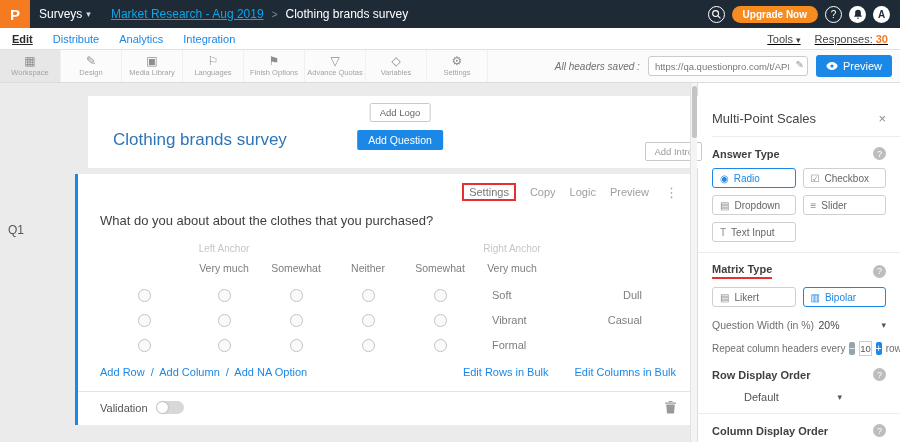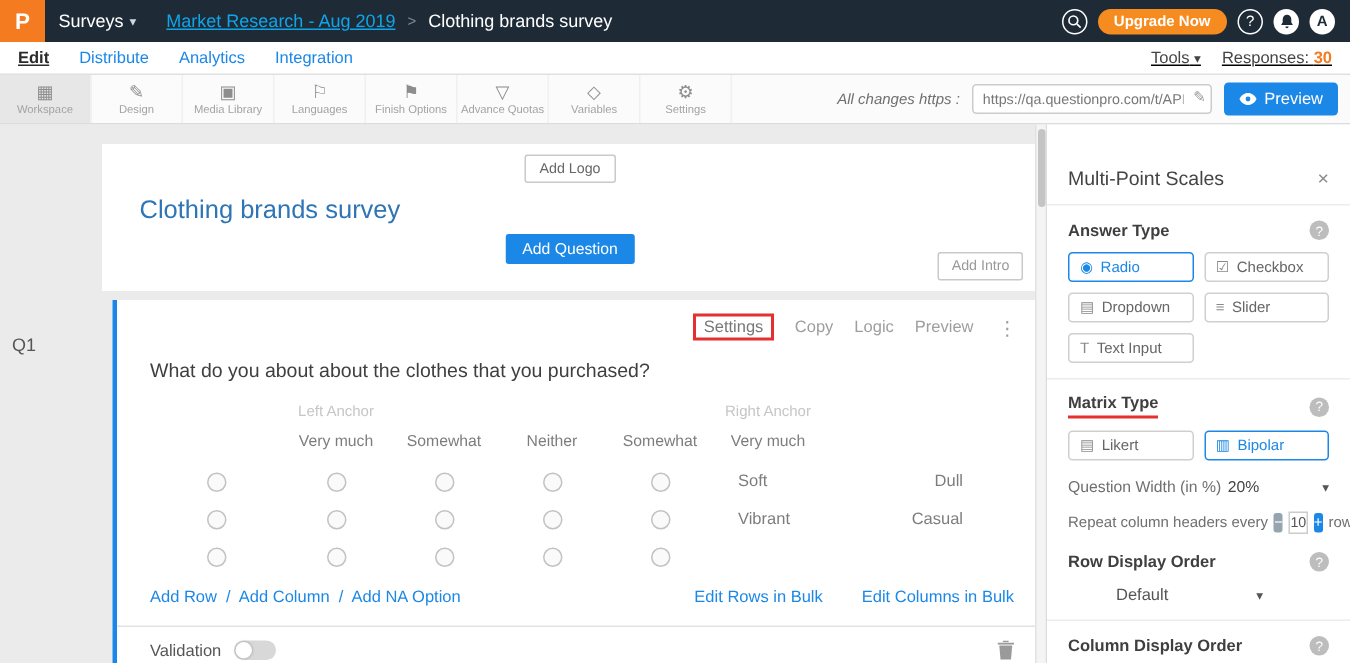--- a/index.html
+++ b/index.html
@@ -49,21 +49,21 @@
          padding:0 18px 0 6px; font-family:"Liberation Sans", sans-serif; }
   .pencil { position:absolute; right:4px; top:3px; font-size:10px; color:#999; cursor:pointer; }
   .preview-btn { height:22px; background:#1b87e6; color:#fff; font-size:11px; border:none; border-radius:3px;
                  display:flex; align-items:center; gap:5px; padding:0 10px; cursor:pointer; }
 
   
   .main { display:flex; height:360px; background:#ebebeb; }
   .content { width:690px; position:relative; }
   .q1 { position:absolute; left:8px; top:140px; font-size:12px; color:#555; }
 
-  .survey-card { margin:13px 0 0 68px; width:624px; height:98px; background:#fff; position:relative; }
+  .survey-card { margin:13px 0 0 88px; width:624px; height:72px; background:#fff; position:relative; }
   .add-logo { position:absolute; top:7px; left:50%; transform:translateX(-50%); border:1px solid #c9c9c9;
               background:#fff; font-size:9.5px; color:#666; padding:3px 9px; border-radius:2px; cursor:pointer; }
   .survey-title { position:absolute; left:25px; top:34px; font-size:17px; color:#2e75b6; }
   .add-q { position:absolute; bottom:18px; left:50%; transform:translateX(-50%); background:#1b87e6; color:#fff;
            font-size:10.5px; padding:4px 11px; border-radius:2px; border:none; cursor:pointer; }
   .add-intro { position:absolute; bottom:7px; right:10px; border:1px solid #c9c9c9; color:#9a9a9a; background:#fff;
                font-size:9.5px; padding:3px 8px; border-radius:2px; cursor:pointer; }
 
   .q-card { margin:6px 0 0 75px; width:617px; height:251px; background:#fff; border-left:3px solid #1b87e6; overflow:hidden; }
   .actions { display:flex; justify-content:flex-end; align-items:center; gap:14px; padding:9px 14px 0 0;
@@ -207,21 +207,21 @@
     </div>
     <div class="tool">
       <span class="g">◇</span>
       <span class="t">Variables</span>
     </div>
     <div class="tool">
       <span class="g">⚙</span>
       <span class="t">Settings</span>
     </div>
     <div class="tb-save">
-      <span class="save-status">All changes https :</span>
+      <span class="save-status">All headers saved :</span>
       <span class="url-wrap">
         <input class="url" type="text" value="https://qa.questionpro.com/t/APNrFZfQ" style="">
         <span class="pencil">✎</span>
       </span>
       <button class="preview-btn">
         <svg width="12" height="8" viewBox="0 0 12 8">
             <path d="M6 0C3.5 0 1.4 1.6.3 4 1.4 6.4 3.5 8 6 8s4.6-1.6 5.7-4C10.6 1.6 8.5 0 6 0z" fill="#fff"></path>
             <circle cx="6" cy="4" r="1.6" fill="#1b87e6"></circle>
           </svg>
         <span>Preview</span>
@@ -311,20 +311,21 @@
             </div>
           <div class="rc">
               <span class="radio"></span>
             </div>
           <div class="rc">
               <span class="radio"></span>
             </div>
           <div class="rc">
               <span class="radio"></span>
             </div>
+          <div class="rr">Formal</div>
         </div>
 
         <div class="links-row">
           <div>
             <span class="blue-link">Add Row</span>
             <span class="lsep">/</span>
             <span class="blue-link">Add Column</span>
             <span class="lsep">/</span>
             <span class="blue-link">Add NA Option</span>
           </div>

